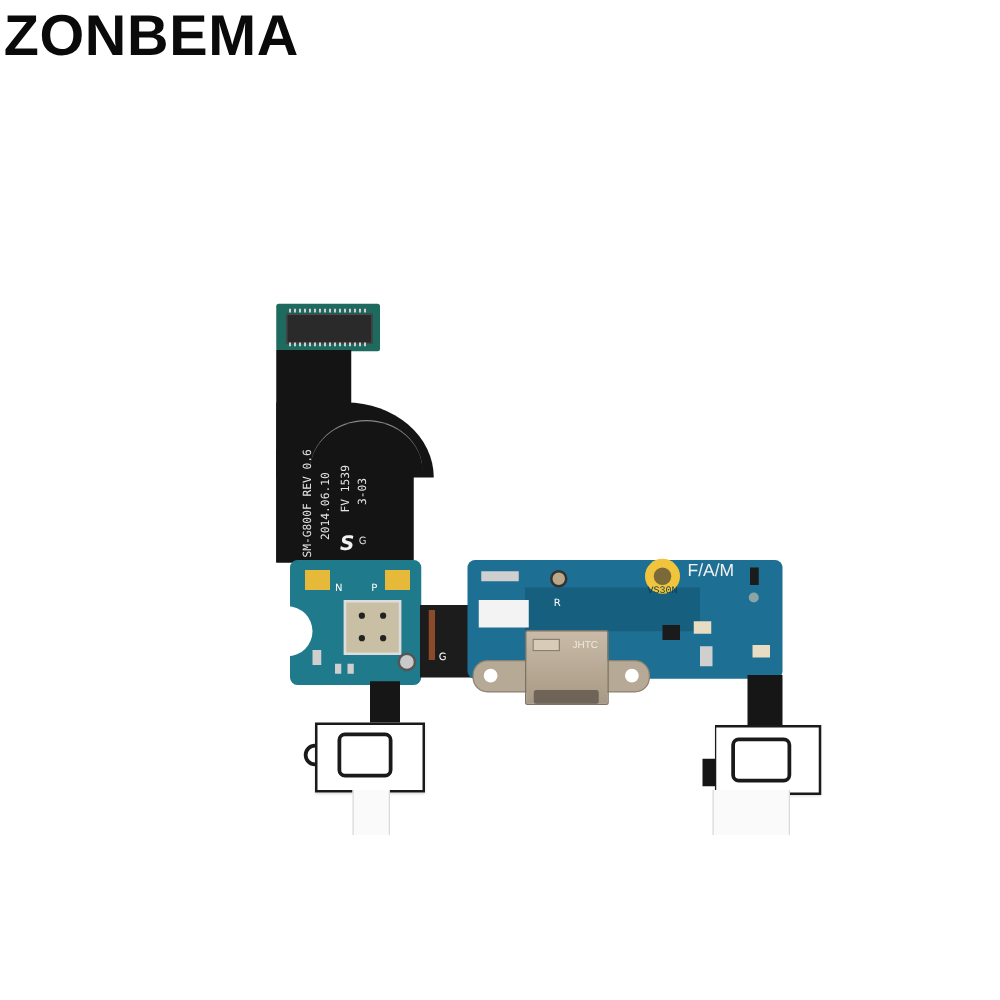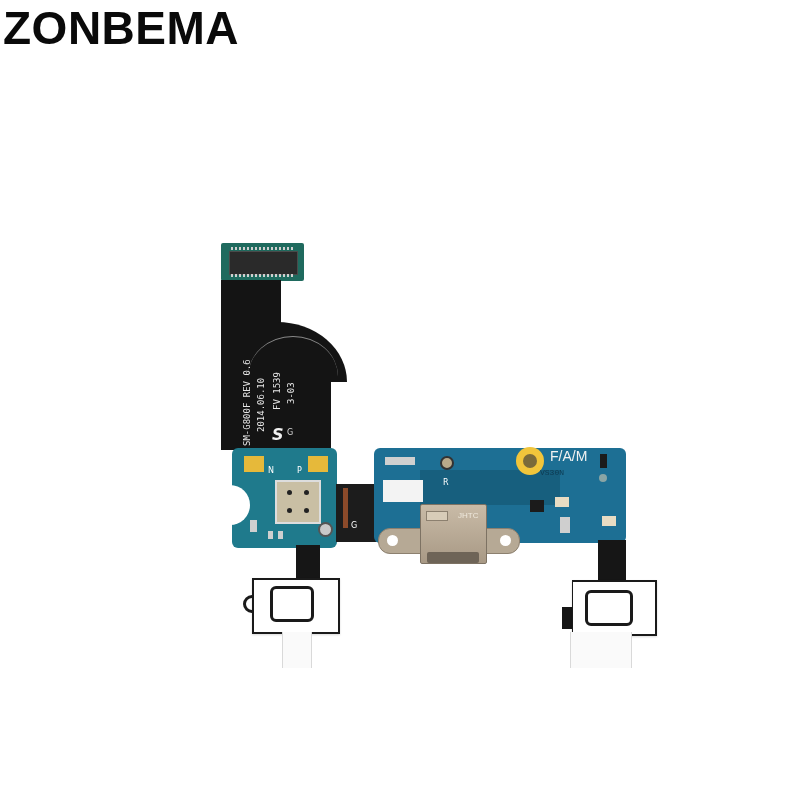--- a/index.html
+++ b/index.html
@@ -102,21 +102,21 @@
   <div class="abs pcb-label" style="left:351px; top:521px;">G</div>
 
   <div class="abs pcb-right"></div>
   <div class="abs pcb-right-dark"></div>
   <div class="abs pcb-right-white"></div>
   <div class="abs smd" style="left:385px; top:457px; width:30px; height:8px;"></div>
   <div class="abs" style="left:440px; top:456px; width:10px; height:10px; border-radius:50%; background:#b9a98a; border:2px solid #333;"></div>
   <div class="abs pcb-label" style="left:443px; top:478px;">R</div>
   <div class="abs yellow-pad"></div>
   <div class="abs fam" style="left:550px; top:448px;">F/A/M</div>
-  <div class="abs code" style="left:540px; top:468px;font-family:Liberation Mono, monospace;">VS30N</div>
+  <div class="abs code" style="left:518px; top:468px;font-family:Liberation Mono, monospace;">VS30N</div>
   <div class="abs chip" style="left:600px; top:454px; width:7px; height:14px;"></div>
   <div class="abs chip" style="left:530px; top:500px; width:14px; height:12px;"></div>
   <div class="abs smd" style="left:555px; top:497px; width:14px; height:10px; background:#e8dcc3;"></div>
   <div class="abs smd" style="left:560px; top:517px; width:10px; height:16px;"></div>
   <div class="abs smd" style="left:602px; top:516px; width:14px; height:10px; background:#e8dcc3;"></div>
   <div class="abs" style="left:599px; top:474px; width:8px; height:8px; border-radius:50%; background:#8aa5a5;"></div>
 
   <div class="abs port-ear">
     <div class="ear-hole" style="left:8px;"></div>
     <div class="ear-hole" style="right:8px;"></div>

